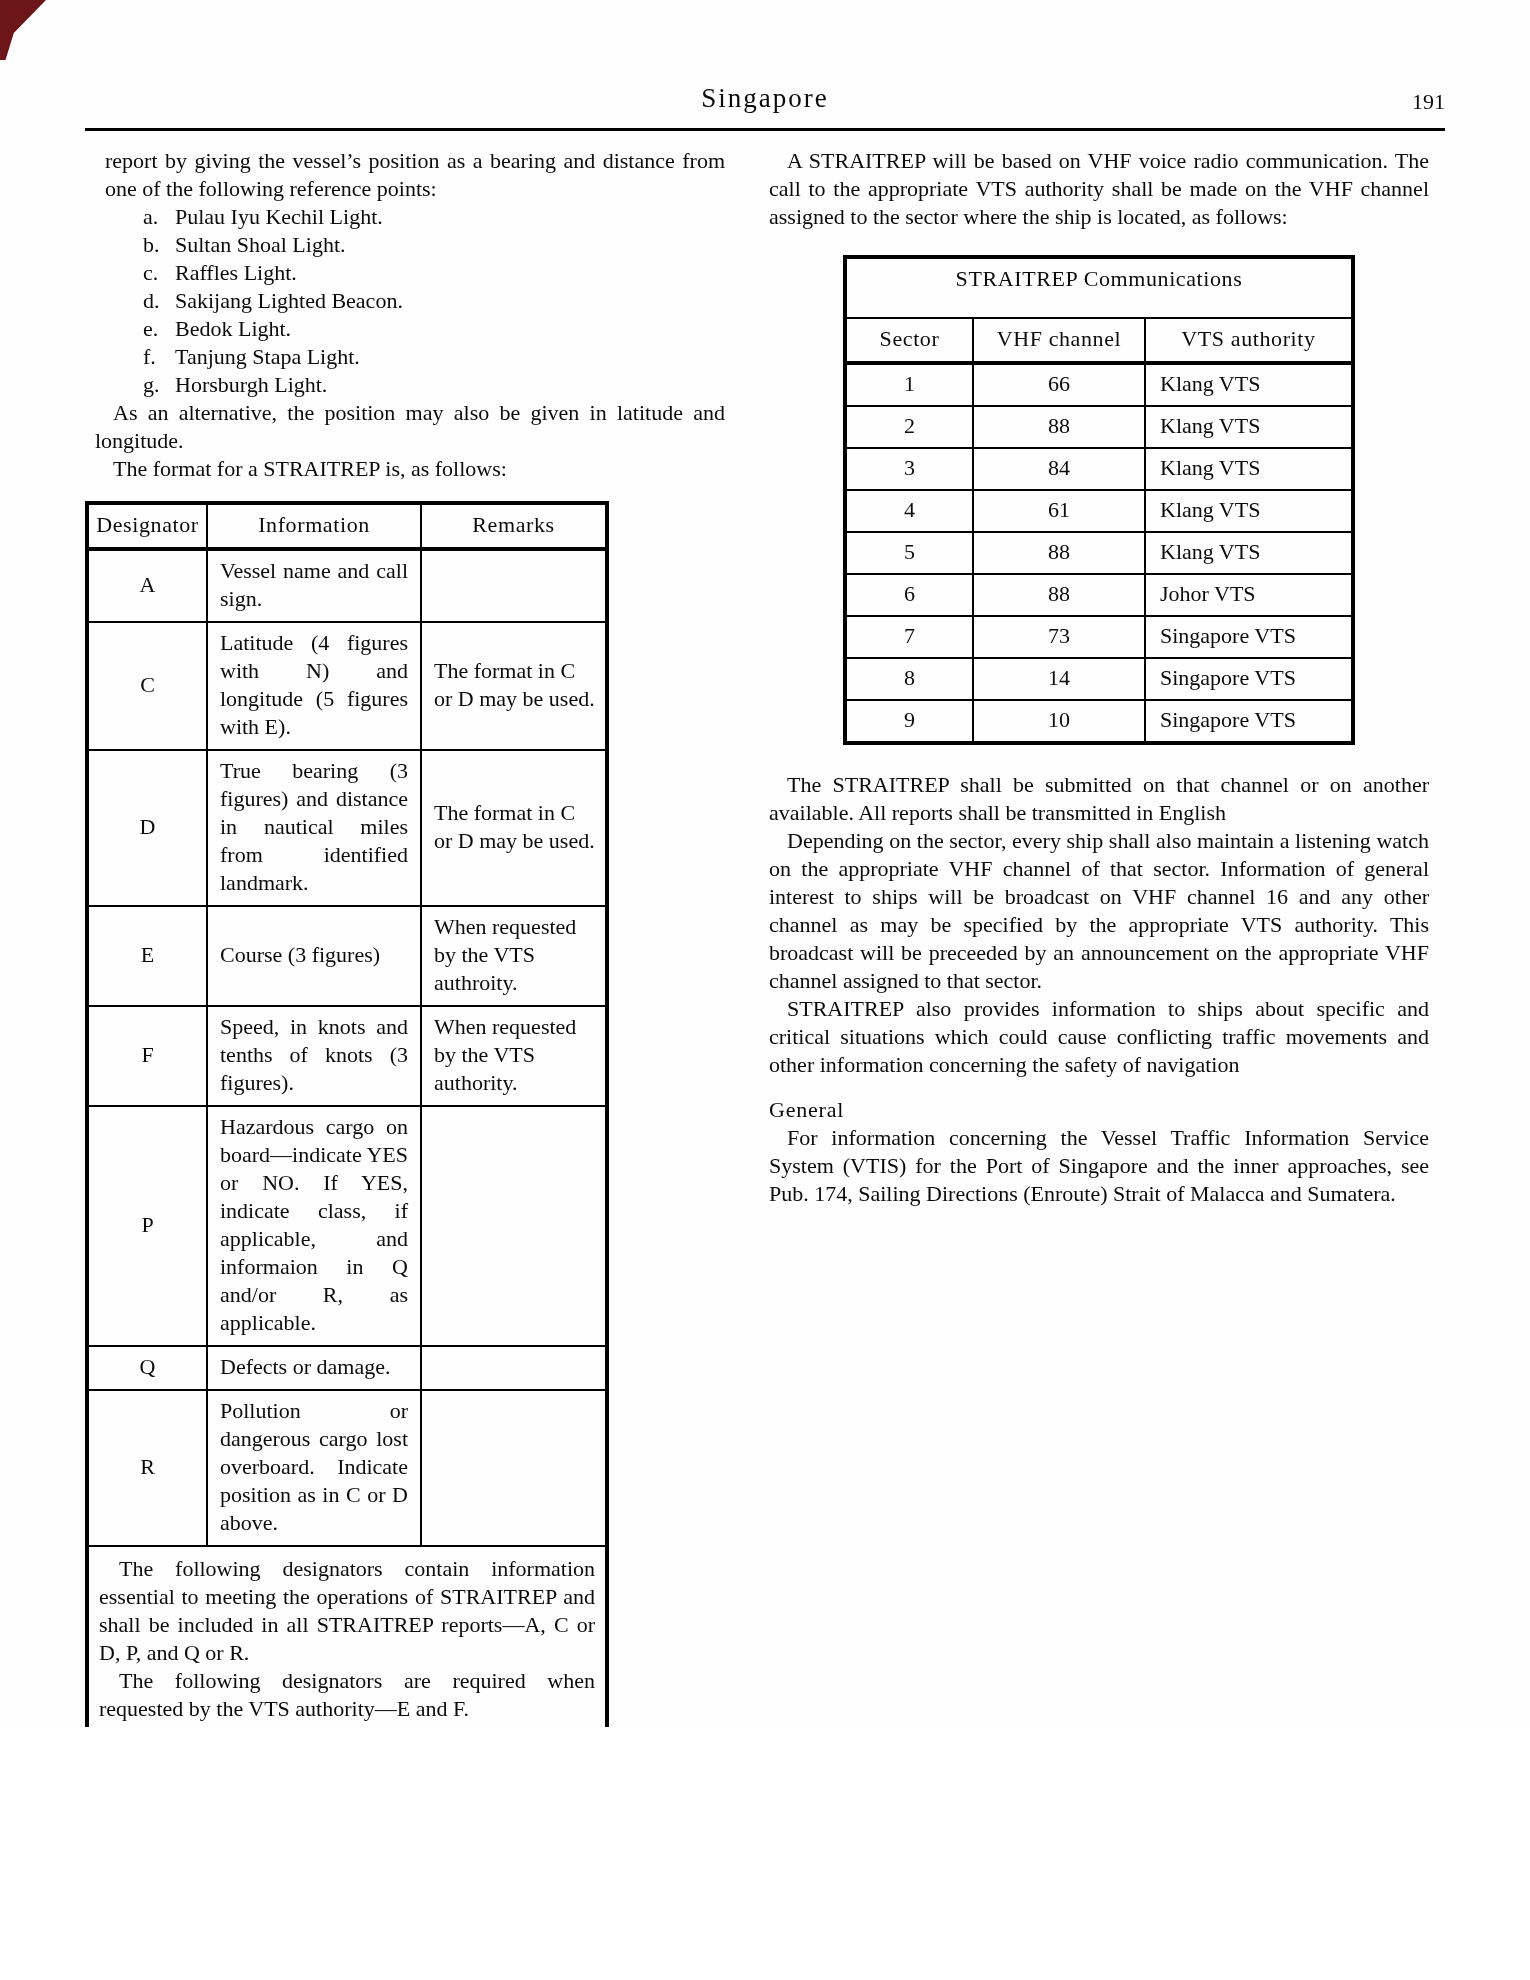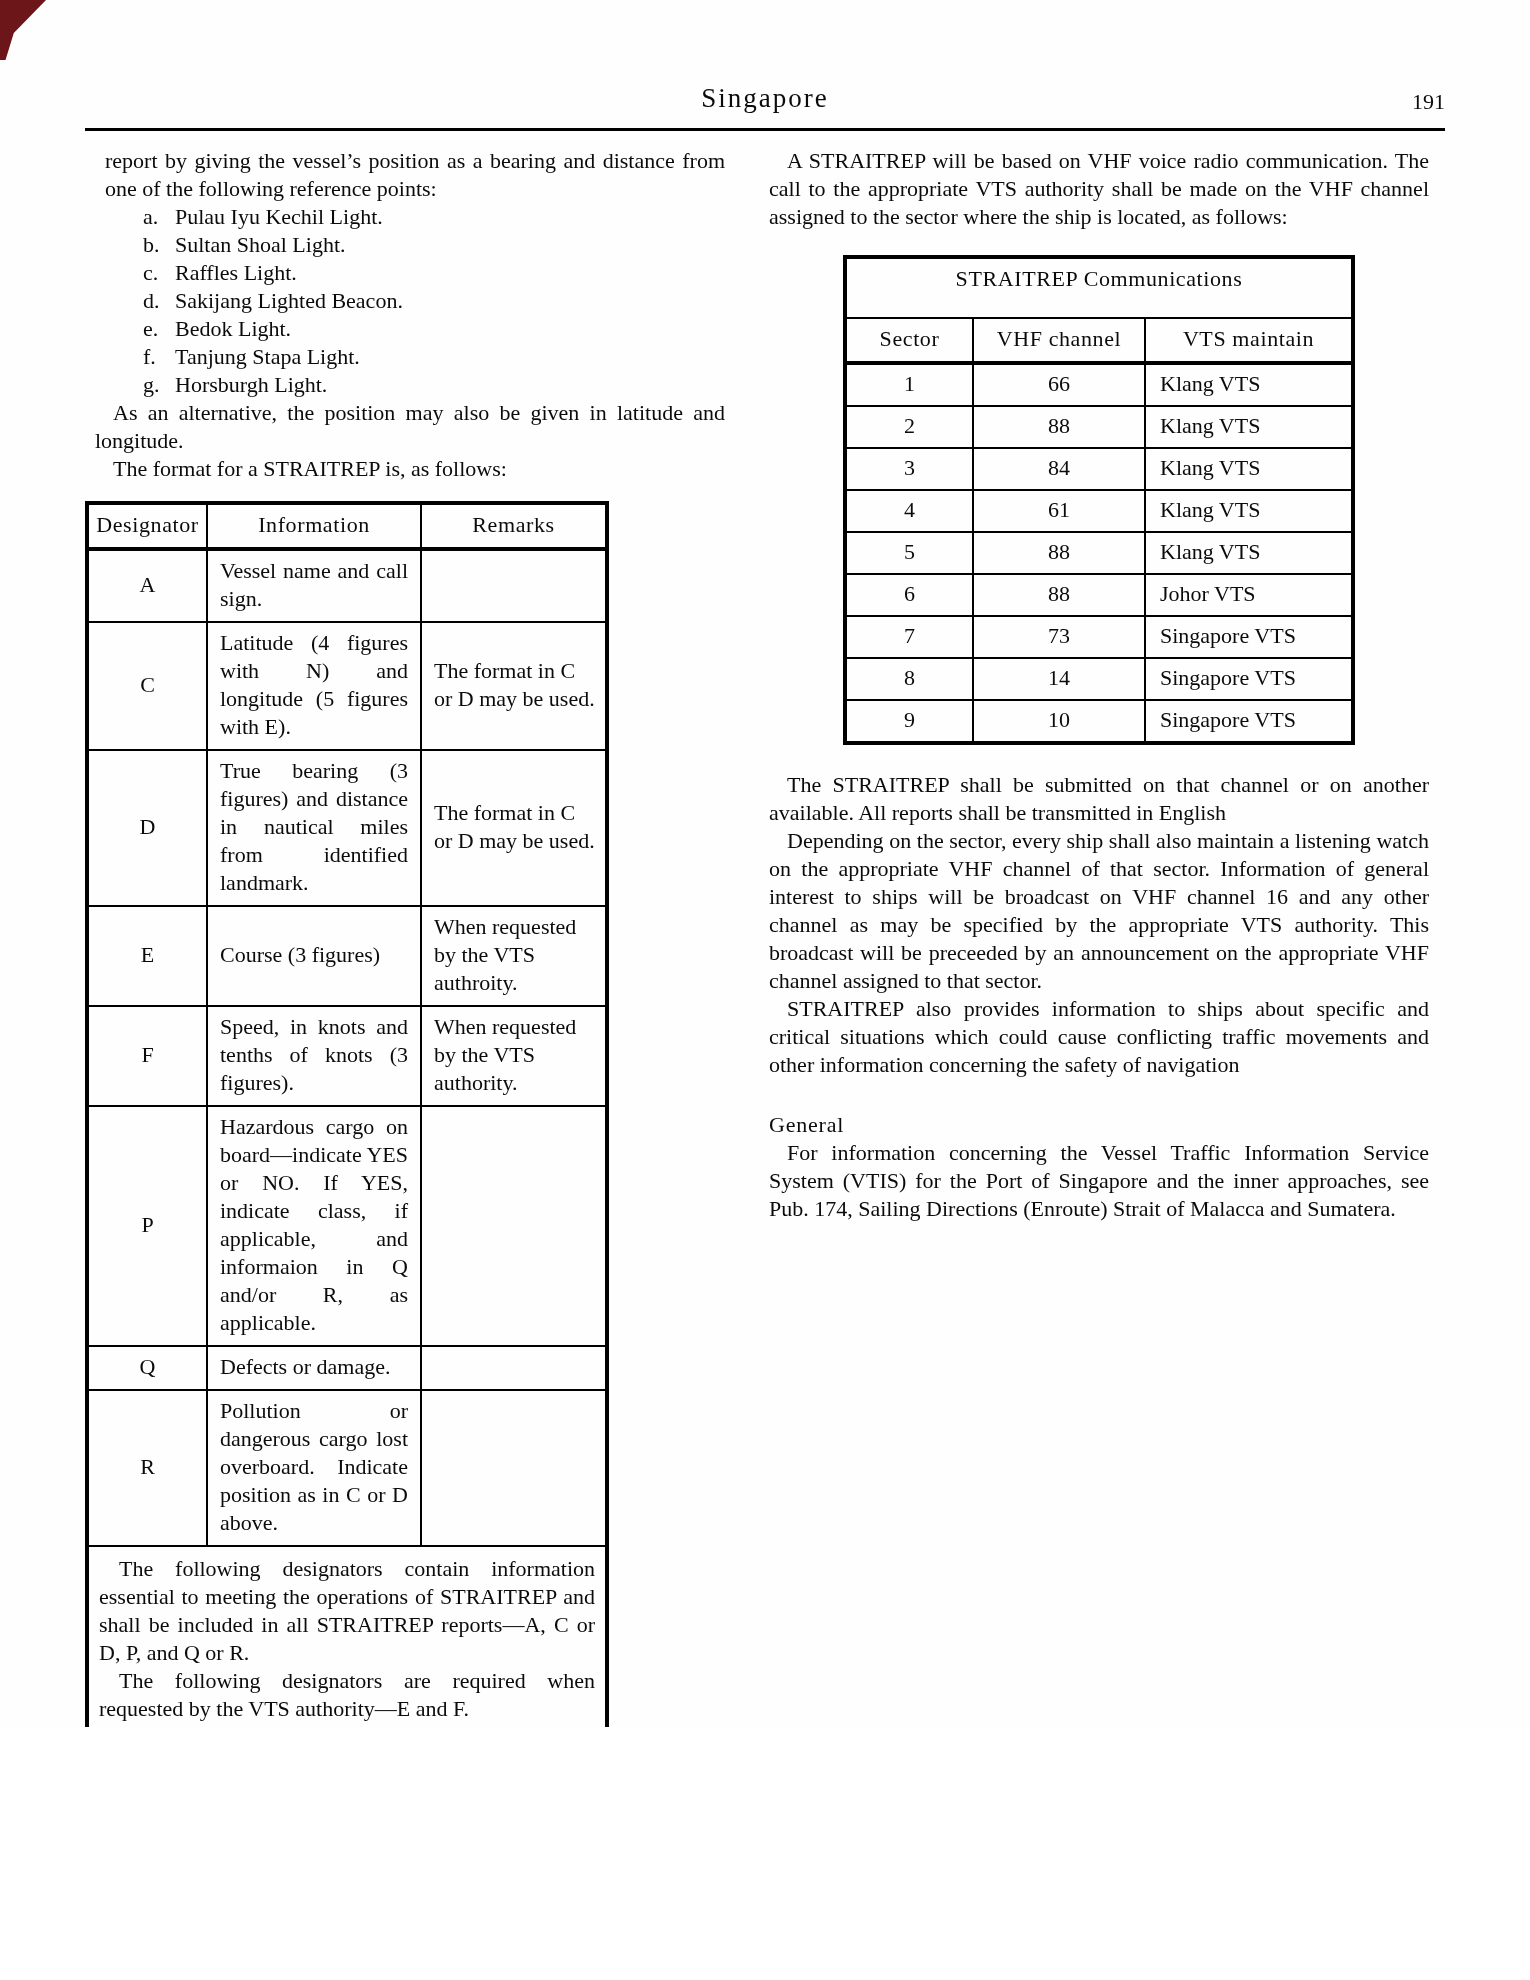--- a/index.html
+++ b/index.html
@@ -110,21 +110,21 @@
     letter-spacing: 0.6px;
     text-align: center;
     padding: 6px 4px 8px 4px;
     border-bottom: 4px solid #000;
   }
   .comm-table td { padding: 5px 8px 7px 8px; }
   .comm-table td.num { text-align: center; }
   .comm-table td.auth { text-align: left; padding-left: 14px; }
 
   .right-para { margin: 0; }
-  .general-heading { margin-top: 32px; letter-spacing: 0.8px; }
+  .general-heading { margin-top: 17px; letter-spacing: 0.8px; }
 
   .page-footer { position: absolute; left: 85px; right: 85px; top: 1862px; }
   .footer-rule { height: 3px; background: #000; }
   .pub-number { text-align: right; margin-top: 22px; font-size: 16px; }
 </style>
 </head>
 <body>
 
 <div class="page">
 
@@ -230,21 +230,21 @@
             <col class="c-vhf">
             <col class="c-vts">
         </colgroup>
         <thead>
           <tr>
             <th class="title-cell" colspan="3">STRAITREP Communications</th>
           </tr>
           <tr>
             <th class="col-head">Sector</th>
             <th class="col-head">VHF channel</th>
-            <th class="col-head">VTS maintain</th>
+            <th class="col-head">VTS authority</th>
           </tr>
         </thead>
         <tbody>
           <tr>
             <td class="num">1</td>
             <td class="num">66</td>
             <td class="auth">Klang VTS</td>
           </tr>
           <tr>
             <td class="num">2</td>

